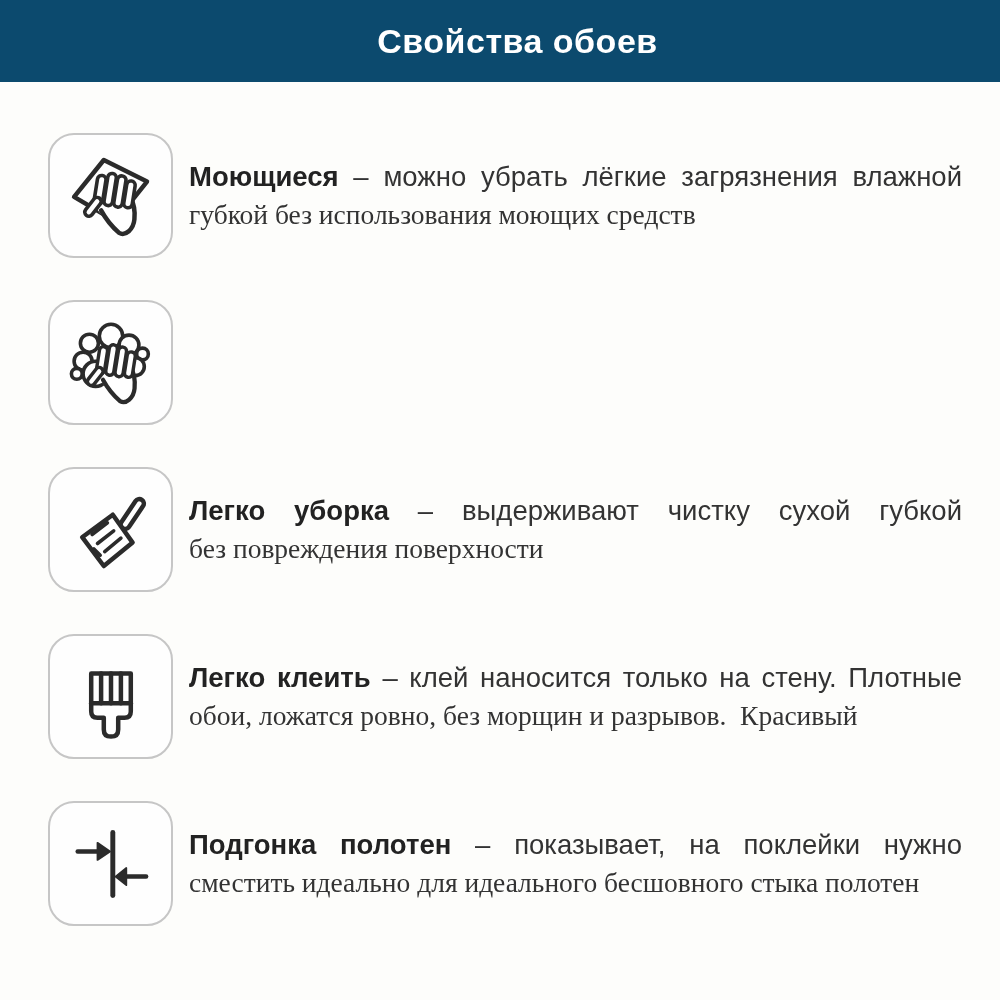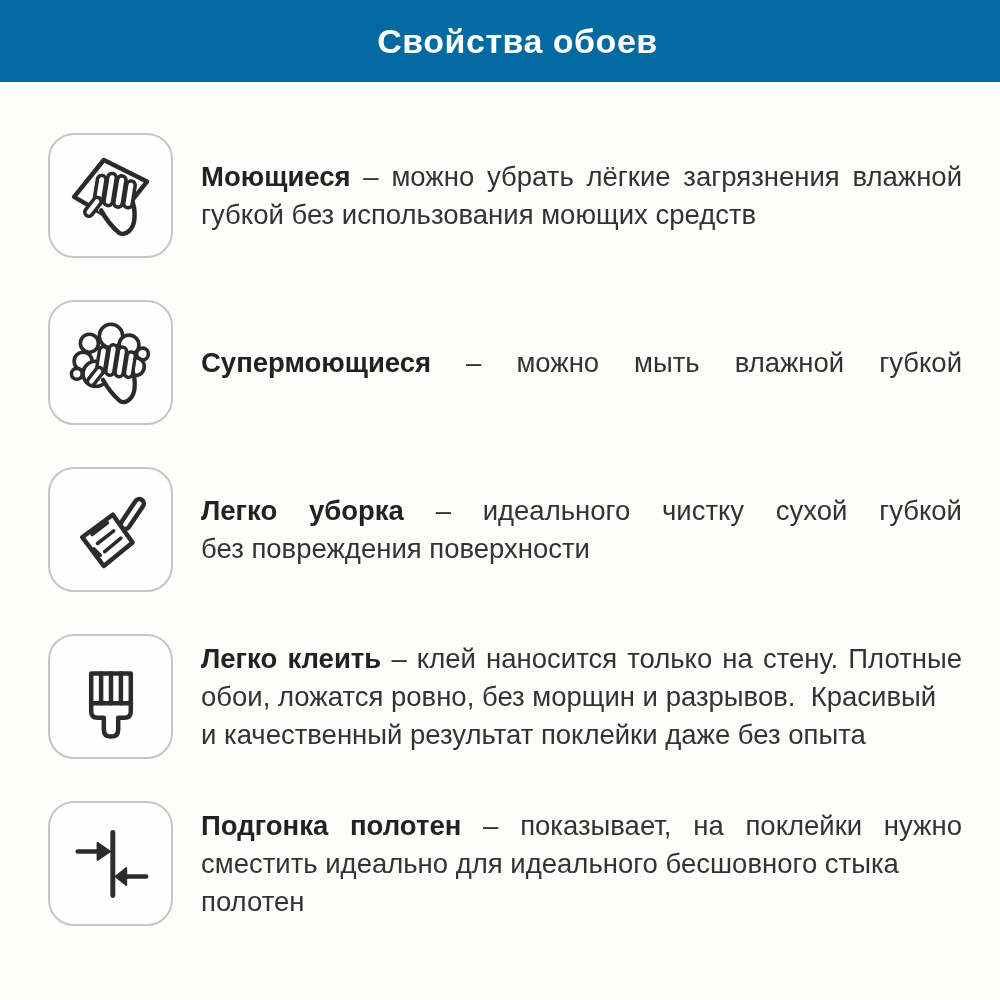--- a/index.html
+++ b/index.html
@@ -4,45 +4,45 @@
 <style>
   html,body{margin:0;padding:0;}
   body{
     width:1000px;height:1000px;
     background:#fdfdfb;
     font-family:"Liberation Sans", sans-serif;
     overflow:hidden;
   }
   .header{
     height:82px;
-    background:#0369a1;
+    background:#0c4a6e;
     display:flex;align-items:center;justify-content:center;padding-left:35px;
   }
   .header .title{
     color:#ffffff;font-size:34px;font-weight:bold;letter-spacing:0.5px;
   }
   .content{padding:51px 38px 0 48px;}
   .row{display:flex;align-items:center;margin-bottom:42px;}
   .icon-box{
     width:125px;height:125px;min-width:125px;box-sizing:border-box;
     border:2px solid #c6c6c6;border-radius:26px;background:#fefefe;
     display:flex;align-items:center;justify-content:center;
   }
   .icon-box svg{display:block;}
   .ic{stroke:#2b2b2b;stroke-width:5;fill:none;stroke-linecap:round;stroke-linejoin:round;}
   .icf{fill:#ffffff;stroke:#2b2b2b;stroke-width:5;stroke-linecap:round;stroke-linejoin:round;}
   .icm{fill:#ffffff;stroke:none;}
   .ich{fill:#2b2b2b;stroke:#2b2b2b;stroke-width:2;stroke-linejoin:round;}
   .thin{stroke-width:4;}
   .text{
-    flex:1;margin-left:28px;
+    flex:1;margin-left:16px;
     font-size:27.5px;line-height:38px;color:#333333;
   }
   .line.first{text-align:justify;text-align-last:justify;}
-  .line:not(.first){white-space:pre-wrap;}
+  .line:not(.first){white-space:pre-wrap;font-family:Liberation Serif, serif;}
   .line:empty{display:none;}
   .term{font-weight:bold;color:#222222;}
 </style>
 </head>
 <body>
 
 <div class="header">
   <div class="title">Свойства обоев</div>
 </div>
 
@@ -88,56 +88,54 @@
             <rect class="icf thin" x="33" y="29" width="9.5" height="32" rx="4.7"></rect>
             <rect class="icf thin" x="44" y="25" width="9.5" height="36" rx="4.7"></rect>
             <rect class="icf thin" x="55" y="26" width="9.5" height="35" rx="4.7"></rect>
             <rect class="icf thin" x="66" y="30" width="9.5" height="30" rx="4.7"></rect>
           </g>
           <rect class="icf thin" x="25.5" y="50" width="9" height="24" rx="4.5" transform="rotate(38 30 62)"></rect>
         </g>
       </svg>
     </div>
     <div class="text">
-      <div class="line first"><span class="term">Супермоющиеся</span> <span>–</span> <span>можно мыть влажной губкой</span></div>
     </div>
   </div>
 
   <div class="row">
     <div class="icon-box">
       <svg width="90" height="90" viewBox="0 0 100 100">
         <rect class="icf" x="58" y="10" width="10" height="38" rx="5" transform="rotate(34 63 48)"></rect>
         <path class="icf" d="M52,33 L18,58 L42,90 L74,64 Z"></path>
         <path class="ic thin" d="M46,42 L29,55"></path>
         <path class="ic thin" d="M53,51 L35,65"></path>
         <path class="ic thin" d="M61,59 L43,74"></path>
         <path class="ic thin" d="M31,71 L38,78"></path>
       </svg>
     </div>
     <div class="text">
-      <div class="line first"><span class="term">Легко уборка</span> <span>–</span> <span>идеального чистку сухой губкой</span></div>
+      <div class="line first"><span class="term">Легко уборка</span> <span>–</span> <span>выдерживают чистку сухой губкой</span></div>
       <div class="line">без повреждения поверхности</div>
 
     </div>
   </div>
 
   <div class="row">
     <div class="icon-box">
       <svg width="90" height="90" viewBox="0 0 100 100">
         <path class="icf" d="M28,24 H72 V66 Q72,73 65,73 H58 V86 Q58,94 50,94 Q42,94 42,86 V73 H35 Q28,73 28,66 Z"></path>
         <path class="ic" d="M28,57 H72"></path>
         <path class="ic" d="M39,24 V57"></path>
         <path class="ic" d="M50,24 V57"></path>
         <path class="ic" d="M61,24 V57"></path>
       </svg>
     </div>
     <div class="text">
       <div class="line first"><span class="term">Легко клеить</span> <span>–</span> <span>клей наносится только на стену. Плотные</span></div>
       <div class="line">обои, ложатся ровно, без морщин и разрывов.  Красивый</div>
-      <div class="line">и качественный результат поклейки даже без опыта</div>
     </div>
   </div>
 
   <div class="row">
     <div class="icon-box">
       <svg width="90" height="90" viewBox="0 0 100 100">
         <path class="ic" style="stroke-width:5.5" d="M52,15 V85"></path>
         <path class="ic" d="M13,36 H35"></path>
         <path class="ich" d="M35,26.5 L35,45.5 L49,36 Z"></path>
         <path class="ic" d="M89,64 H67"></path>

